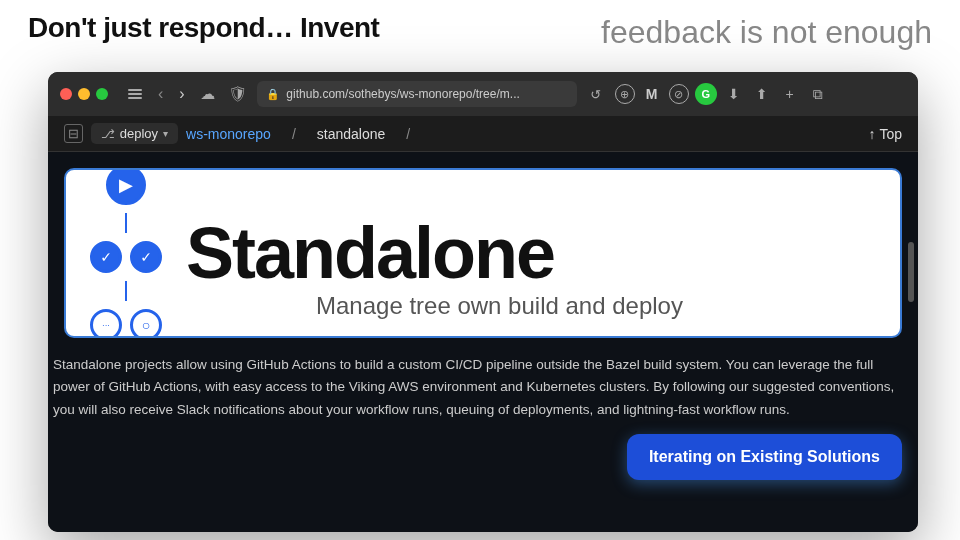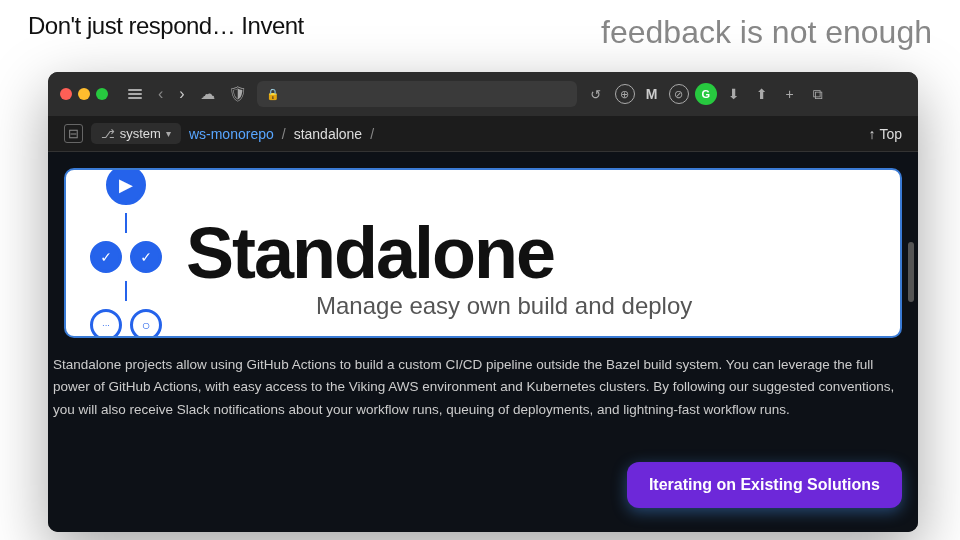--- a/index.html
+++ b/index.html
@@ -11,22 +11,22 @@
       font-family: -apple-system, BlinkMacSystemFont, 'Helvetica Neue', Arial, sans-serif;
       overflow: hidden;
       position: relative;
     }
 
     
     .bg-text-left {
       position: absolute;
       top: 12px;
       left: 28px;
-      font-size: 24px;
-      font-weight: 400;
+      font-size: 28px;
+      font-weight: 700;
       color: #111;
       letter-spacing: -0.5px;
       white-space: nowrap;
     }
 
     .bg-text-right {
       position: absolute;
       top: 14px;
       right: 28px;
       font-size: 32px;
@@ -213,21 +213,21 @@
     .dropdown-arrow {
       font-size: 10px;
       color: #aaa;
     }
 
     .breadcrumb {
       color: #58a6ff;
       font-size: 14px;
       display: flex;
       align-items: center;
-      gap: 8px;
+      gap: 21px;
       text-align: center;
     }
 
     .breadcrumb-sep {
       color: #888;
     }
 
     .breadcrumb-current {
       color: #ddd;
     }
@@ -327,23 +327,23 @@
       font-size: 24px;
       color: #555;
       position: absolute;
       bottom: 16px;
       left: 130px;
     }
 
     
     .tooltip-bubble {
       position: absolute;
-      bottom: 24px;
+      bottom: 52px;
       right: 16px;
-      background: #6d28d9;
+      background: #1d4ed8;
       color: white;
       font-size: 16px;
       font-weight: 700;
       padding: 14px 22px;
       border-radius: 12px;
       white-space: nowrap;
       box-shadow: 0 4px 15px rgba(74,158,255,0.4);
     }
 
     
@@ -398,20 +398,21 @@
     </div>
 
     <span class="nav-arrow">‹</span>
     <span class="nav-arrow active">›</span>
 
     <span class="cloud-icon browser-icon">☁</span>
     <span class="shield-icon browser-icon">🛡</span>
 
     <div class="address-bar">
       <span class="lock-icon">🔒</span>
+      <span class="address-text">github.com/sothebys/ws-monorepo/tree/m...</span>
     </div>
 
     <span class="refresh-icon browser-icon">↺</span>
 
     <div class="browser-actions">
       <div class="action-icon circle-icon">⊕</div>
       <div class="action-icon" style="font-weight:bold;color:#ccc;">M</div>
       <div class="action-icon circle-icon">⊘</div>
       <div class="action-icon green-circle">G</div>
       <div class="action-icon">⬇</div>
@@ -419,21 +420,21 @@
       <div class="action-icon">+</div>
       <div class="action-icon">⧉</div>
     </div>
   </div>
 
   <div class="tab-bar">
     <div class="sidebar-icon">⊟</div>
 
     <div class="branch-badge">
       <span class="branch-icon">⎇</span>
-      <span>system</span>
+      <span>deploy</span>
       <span class="dropdown-arrow">▾</span>
     </div>
 
     <div class="breadcrumb">
       <span>ws-monorepo</span>
       <span class="breadcrumb-sep">/</span>
       <span class="breadcrumb-current">standalone</span>
       <span class="breadcrumb-sep">/</span>
     </div>
 
@@ -466,21 +467,21 @@
             <span style="font-size:8px;">···</span>
           </div>
           <div class="icon-circle-sm">
             <span>○</span>
           </div>
         </div>
       </div>
 
       <div style="flex:1; position:relative; height:100%; display:flex; align-items:center; overflow:hidden;">
         <div class="hero-title">Standalone</div>
-        <div class="hero-subtitle">Manage easy own build and deploy</div>
+        <div class="hero-subtitle">Manage tree own build and deploy</div>
       </div>
     </div>
 
     <div class="tooltip-bubble">Iterating on Existing Solutions</div>
 
     <div class="description-area">Standalone projects allow using GitHub Actions to build a custom CI/CD pipeline outside the Bazel build system. You can leverage the full power of GitHub Actions, with easy access to the Viking AWS environment and Kubernetes clusters. By following our suggested conventions, you will also receive Slack notifications about your workflow runs, queuing of deployments, and lightning-fast workflow runs.</div>
 
     <div class="scrollbar-track">
       <div class="scrollbar-thumb"></div>
     </div>

